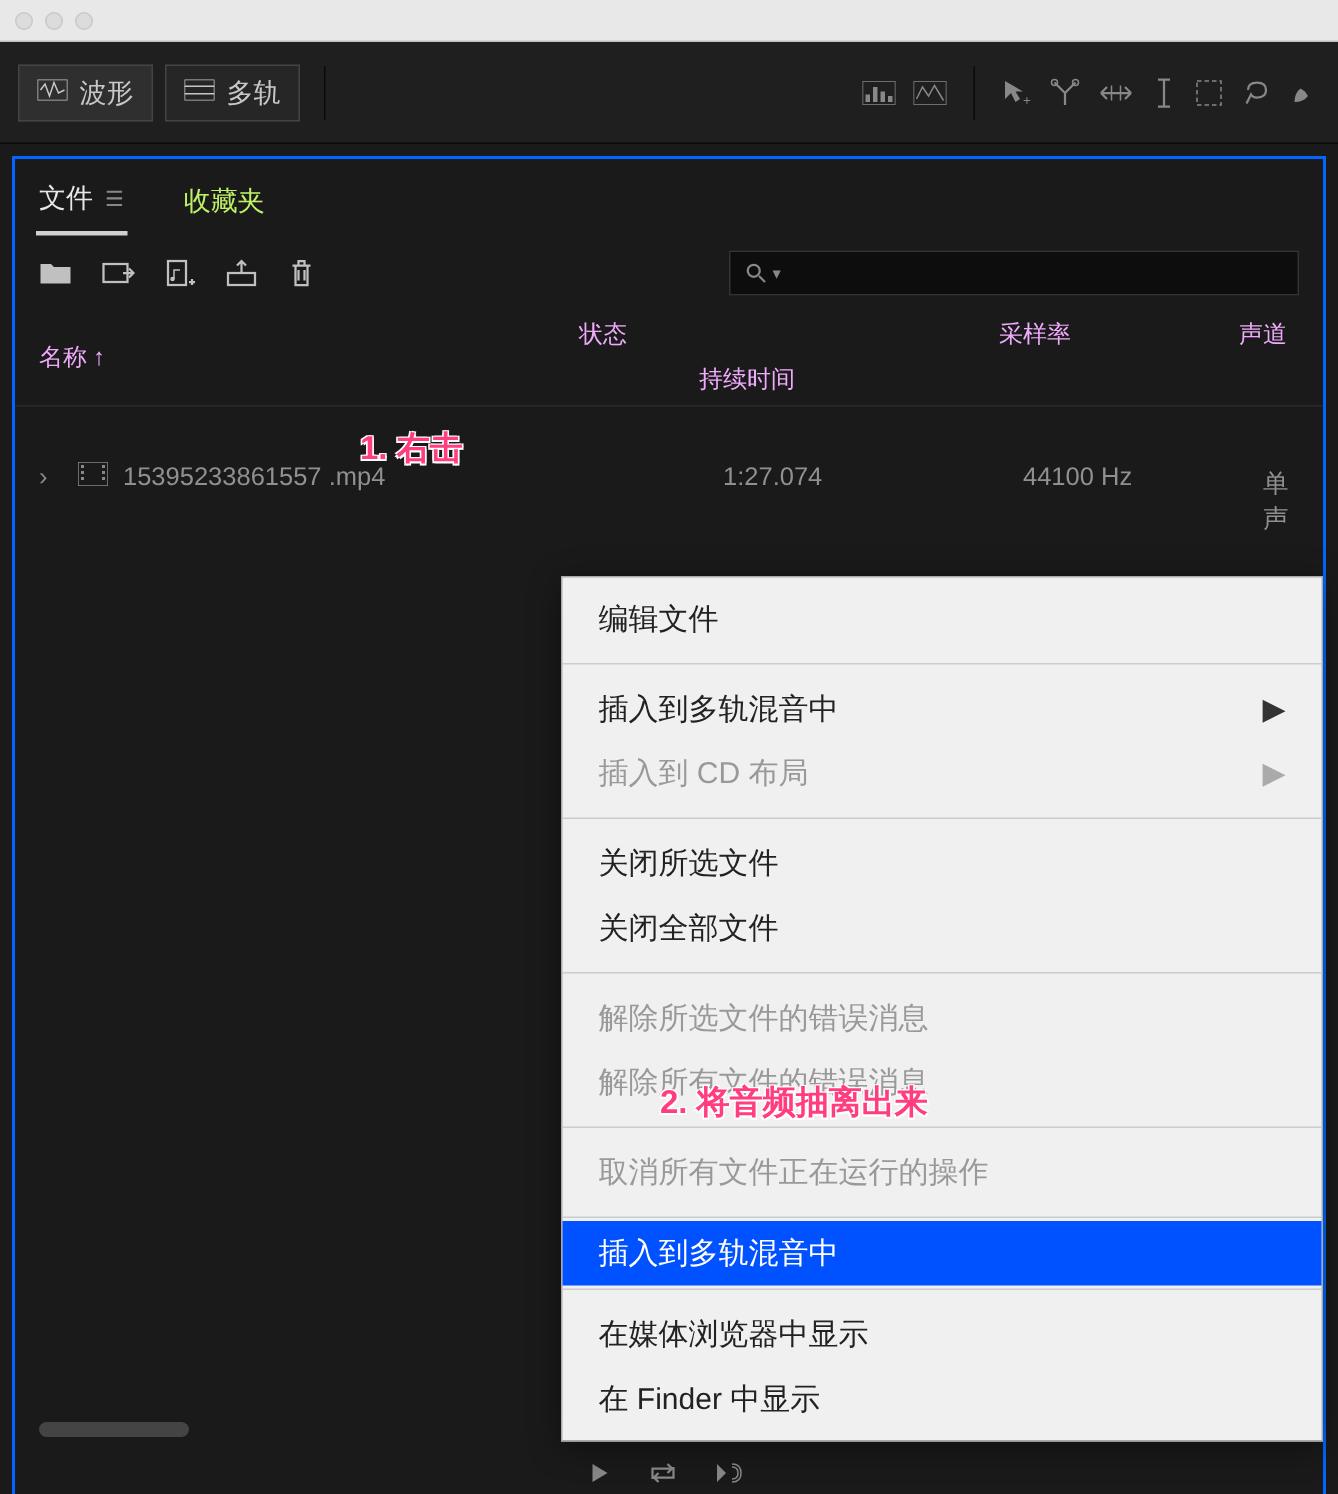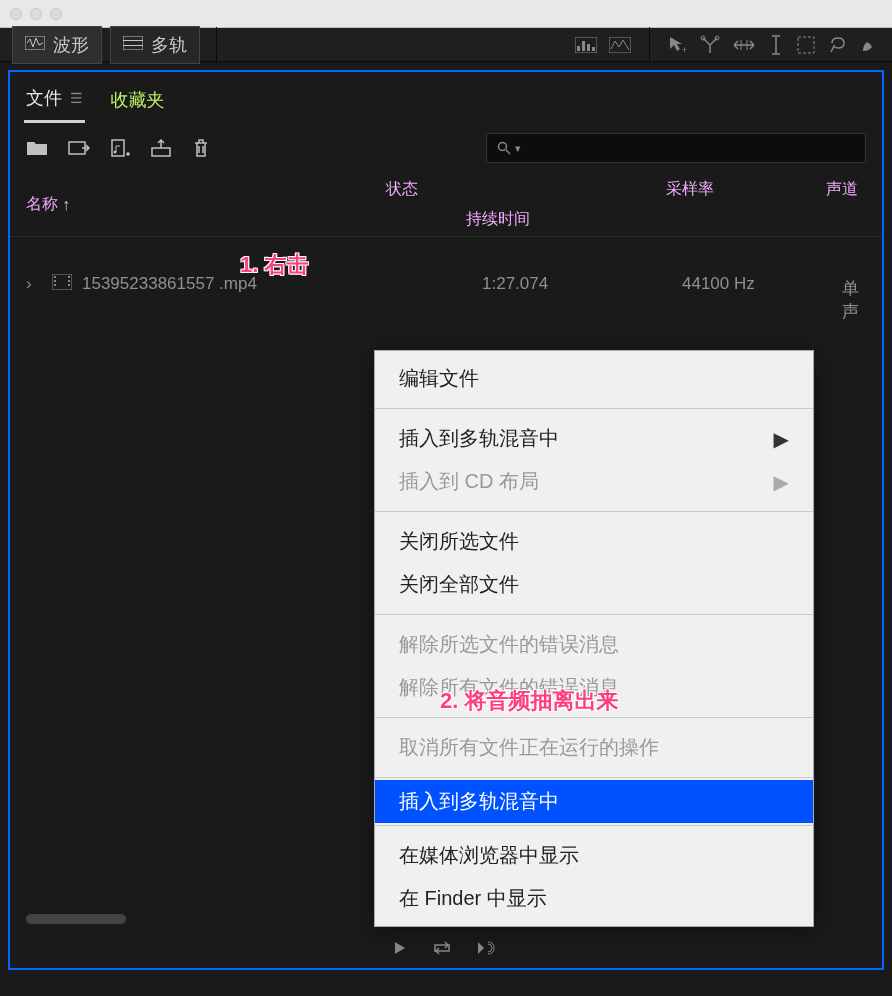--- a/index.html
+++ b/index.html
@@ -1,31 +1,31 @@
 <!DOCTYPE html>
 <html><head>
   <meta charset="utf-8">
   <style>
     * { margin: 0; padding: 0; box-sizing: border-box; font-family: -apple-system, "Helvetica Neue", Arial, sans-serif; }
     body { width: 892px; height: 996px; background: #1a1a1a; overflow: hidden; }
     
     .window-chrome { height: 28px; background: #e8e8e8; border-bottom: 1px solid #c0c0c0; display: flex; align-items: center; padding: 0 10px; gap: 8px; }
     .traffic-light { width: 12px; height: 12px; border-radius: 50%; border: 1px solid #c8c8c8; background: #dcdcdc; }
     
-    .toolbar-main { height: 34px; background: #1f1f1f; display: flex; align-items: center; padding: 0 12px; gap: 10px; border-bottom: 1px solid #0a0a0a; }
+    .toolbar-main { height: 68px; background: #1f1f1f; display: flex; align-items: center; padding: 0 12px; gap: 10px; border-bottom: 1px solid #0a0a0a; }
     .tb-left { display: flex; gap: 8px; }
     .tb-btn { display: flex; align-items: center; gap: 8px; padding: 6px 12px; border: 1px solid #444; color: #c8c8c8; font-size: 18px; cursor: pointer; background: #262626; }
     .tb-btn.active { background: #2f2f2f; }
     .tb-divider { width: 1px; height: 36px; background: #0a0a0a; margin: 0 6px; }
     .tb-right { display: flex; gap: 12px; margin-left: auto; align-items: center; }
     .tool-icon { color: #888; cursor: pointer; display: inline-flex; }
     
     .panel-wrap { margin: 8px; border: 2px solid #0066ff; height: calc(100% - 28px - 50px - 18px); background: #1a1a1a; display: flex; flex-direction: column; position: relative; }
     
-    .panel-tabs { display: flex; align-items: center; gap: 24px; padding: 8px 14px 0; }
+    .panel-tabs { display: flex; align-items: center; gap: 36px; padding: 8px 14px 0; }
     .panel-tab { color: #bef264; font-size: 18px; padding: 6px 2px 10px; cursor: pointer; display: flex; align-items: center; gap: 8px; }
     .panel-tab.active { color: #e8e8e8; border-bottom: 3px solid #d0d0d0; }
     .menu-icon { color: #888; font-size: 14px; }
     
     .panel-tools { display: flex; align-items: center; padding: 10px 16px; gap: 20px; }
     .pt-icon { color: #c0c0c0; cursor: pointer; display: inline-flex; }
     .search-box { margin-left: auto; background: #0d0d0d; border: 1px solid #333; height: 30px; width: 380px; display: flex; align-items: center; padding: 0 10px; color: #888; }
     .search-box svg { margin-right: 4px; }
     
     .file-header { display: flex; padding: 6px 16px; color: #f0abfc; font-size: 16px; border-bottom: 1px solid #2a2a2a; }
@@ -40,21 +40,21 @@
     .row-icon { margin: 0 10px; color: #888; }
     .row-name { flex: 0 0 300px; }
     .row-duration { margin-left: 100px; width: 200px; }
     .row-sample { width: 160px; }
     .row-channel { flex: 1; margin-top: 32px; }
     
     .annotation { position: absolute; color: #ff3d7f; font-size: 22px; font-weight: bold; text-shadow: -1px -1px 0 #fff, 1px -1px 0 #fff, -1px 1px 0 #fff, 1px 1px 0 #fff; pointer-events: none; z-index: 200; }
     .anno1 { left: 230px; top: 178px; }
     .anno2 { left: 430px; top: 614px; }
     
-    .context-menu { position: absolute; left: 364px; top: 278px; width: 440px; background: #f0f0f0; border: 1px solid #aaa; box-shadow: 0 4px 20px rgba(0,0,0,0.4); font-size: 20px; z-index: 100; }
+    .context-menu { position: absolute; left: 364px; top: 278px; width: 508px; background: #f0f0f0; border: 1px solid #aaa; box-shadow: 0 4px 20px rgba(0,0,0,0.4); font-size: 20px; z-index: 100; }
     .cm-item { padding: 8px 24px; color: #222; cursor: pointer; display: flex; align-items: center; justify-content: space-between; }
     .cm-item.disabled { color: #999; cursor: default; }
     .cm-item.highlighted { background: #0051ff; color: #fff; }
     .cm-sep { height: 1px; background: #ccc; margin: 2px 0; }
     .cm-arrow { color: #333; }
     .cm-item.disabled .cm-arrow { color: #aaa; }
     .cm-group { padding: 6px 0; }
     
     .bottom-scroll { height: 18px; padding: 0 16px; display: flex; align-items: center; }
     .scroll-thumb { width: 100px; height: 10px; background: #444; border-radius: 5px; }

